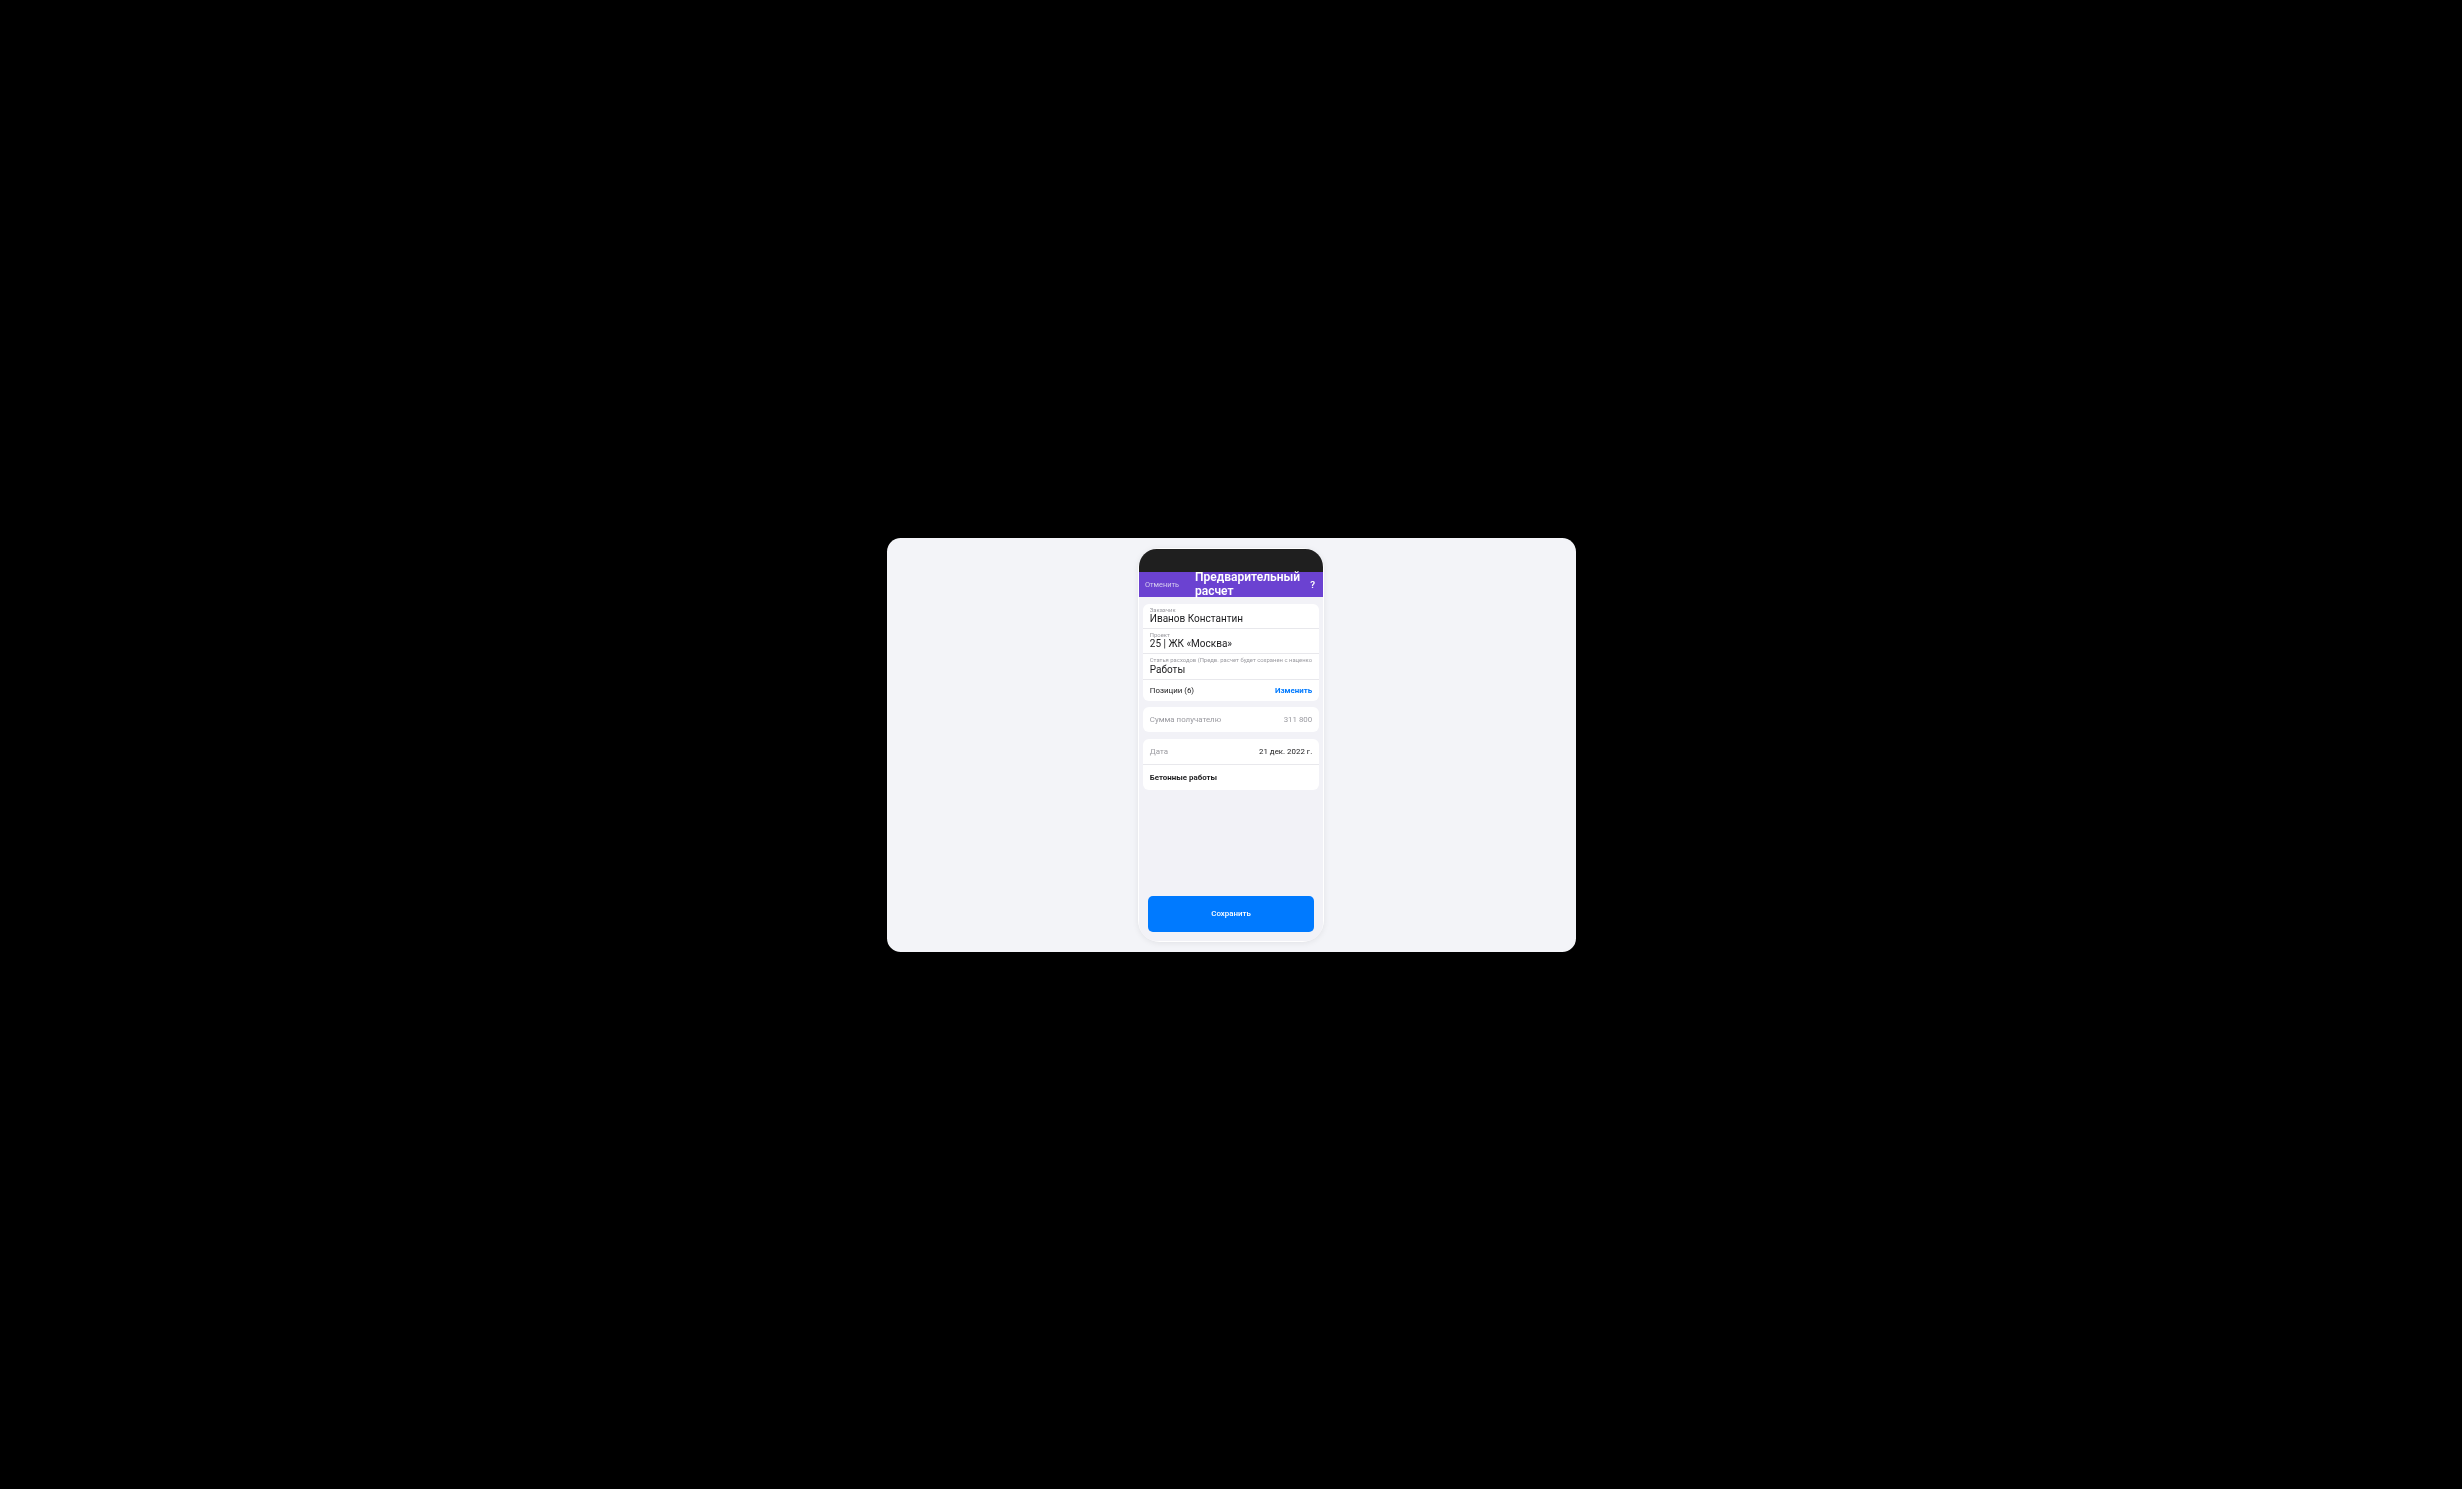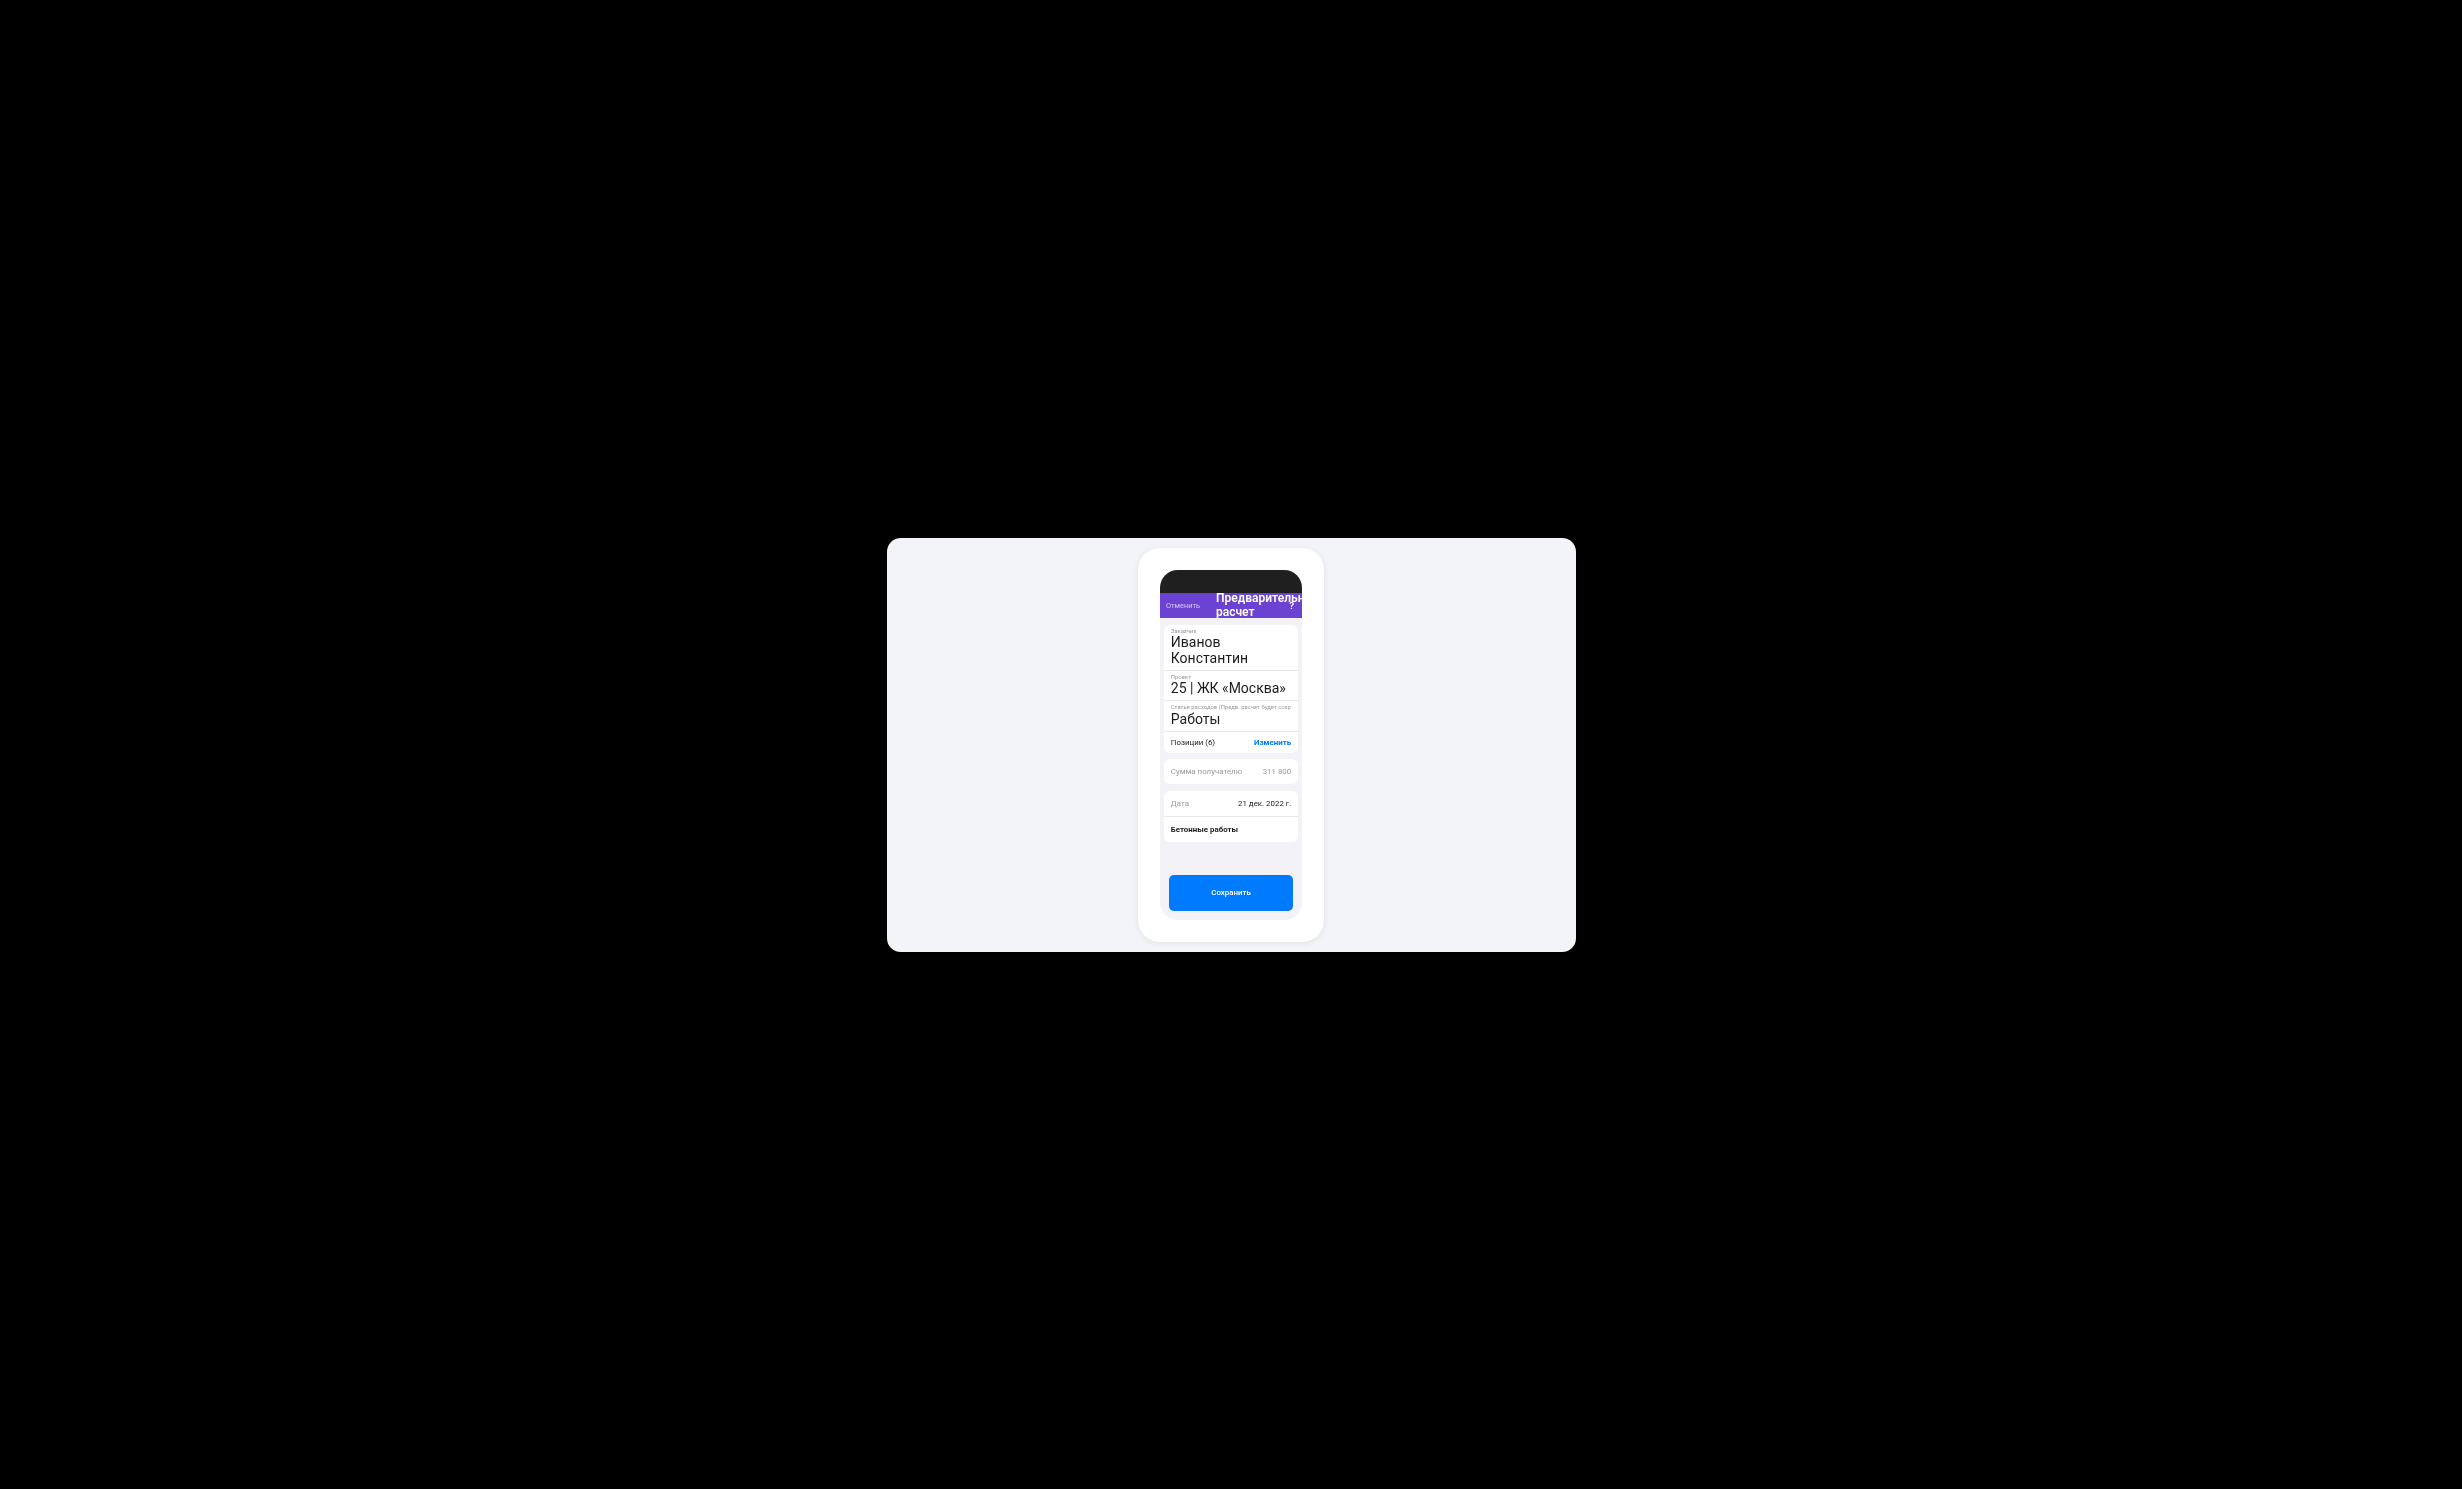--- a/index.html
+++ b/index.html
@@ -25,21 +25,21 @@
       display: flex;
       justify-content: center;
       align-items: center;
       padding: 9.8px;
     }
     .phone-frame {
       background: #fff;
       border-radius: 21.7px;
       width: 186px;
       height: 394px;
-      padding: 22px;
+      padding: 1px;
       box-shadow: 0 1px 5.9px rgba(0,0,0,0.08);
     }
     .phone-screen {
       width: 100%;
       height: 100%;
       background: #f2f2f7;
       border-radius: 17.7px;
       overflow: hidden;
       position: relative;
       display: flex;
@@ -98,21 +98,21 @@
     }
     .field-label {
       color: #9a9aa0;
       font-size: 5.9px;
       margin-bottom: 0.5px;
       white-space: nowrap;
       overflow: hidden;
     }
     .field-value {
       color: #1c1c1e;
-      font-size: 14px;
+      font-size: 10px;
       font-weight: 400;
     }
     .positions-row {
       display: flex;
       justify-content: space-between;
       align-items: center;
       padding: 5.9px 6.9px;
     }
     .positions-label {
       color: #1c1c1e;

